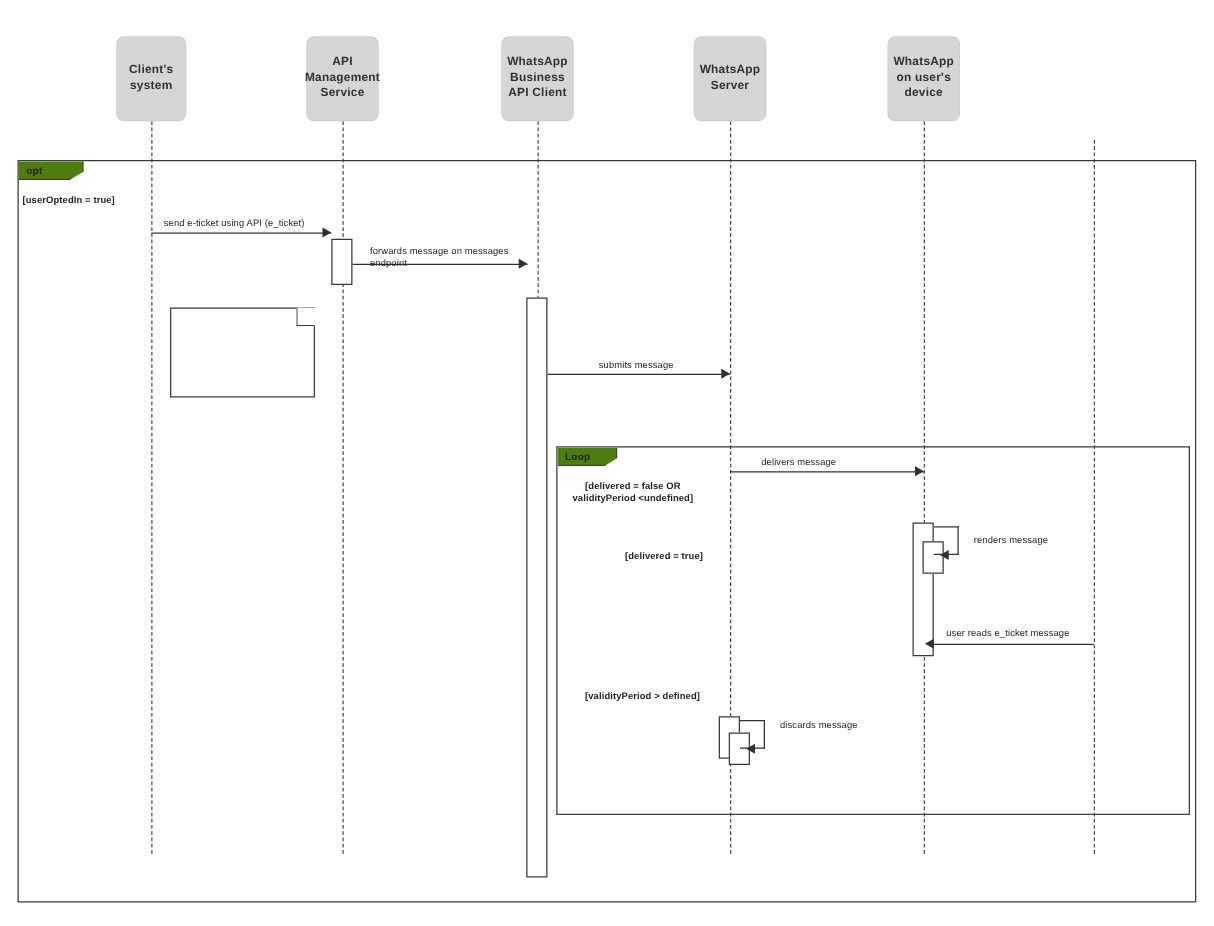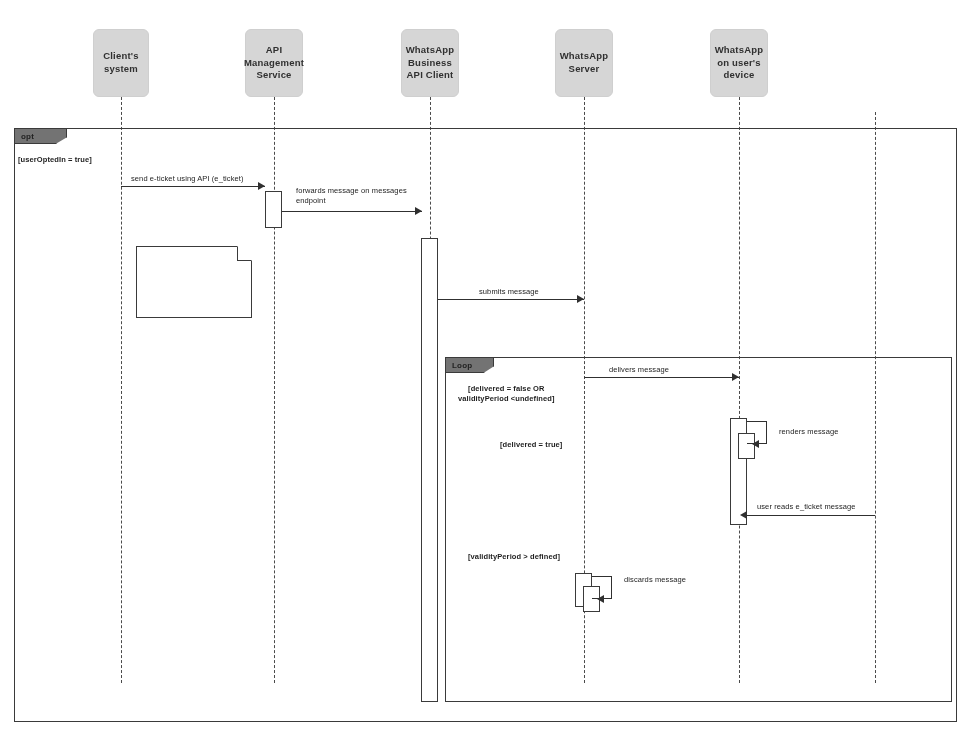--- a/index.html
+++ b/index.html
@@ -72,21 +72,21 @@
     position: absolute;
     border: 1px solid #3a3a3a;
     box-sizing: border-box;
     background: transparent;
   }
   .frame-tag {
     position: absolute;
     left: 0;
     top: 0;
     height: 15px;
-    background: #737373;
+    background: #4d7c0f;
     border-right: 1px solid #3a3a3a;
     border-bottom: 1px solid #3a3a3a;
     box-sizing: border-box;
     display: flex;
     align-items: center;
     padding: 0 12px 0 6px;
     font-size: 8px;
     font-weight: 700;
     color: #222;
     letter-spacing: .2px;
@@ -215,21 +215,21 @@
   </div>
 
 
   <div class="frame" style="left:14px; top:128px; width:943px; height:594px;">
     <div class="frame-tag" style="width:52px;">
       <span>opt</span>
     </div>
   </div>
   <div class="frame-guard" style="left: 18px; top: 155px; white-space: pre-line;">[userOptedIn = true]</div>
 
-  <div class="frame" style="left:445px; top:357px; width:507px; height:345px;">
+  <div class="frame" style="left:445px; top:357px; width:507px; height:295px;">
     <div class="frame-tag" style="width:48px;">
       <span>Loop</span>
     </div>
   </div>
   <div class="frame-guard" style="left: 458px; top: 384px; white-space: pre-line; text-align: center;">[delivered = false OR
 validityPeriod &lt;undefined]</div>
 
   <div class="frame-guard" style="left: 468px; top: 440px; white-space: pre-line; padding-left: 32px;">[delivered = true]</div>
 
   <div class="frame-guard" style="left: 468px; top: 552px; white-space: pre-line;">[validityPeriod &gt; defined]</div>
@@ -243,21 +243,21 @@
 
   <div class="activation" style="left:575px; top:573px; width:17px; height:34px;"></div>
   <div class="activation" style="left:583px; top:586px; width:17px; height:26px;"></div>
 
   <div class="msg-line" style="left:121px; top:186px; width:144px;"></div>
   <div class="arrow-head arrow-right" style="left:258px; top:182px;"></div>
   <div class="msg-label" style="left: 131px; top: 174px; white-space: pre-line;">send e-ticket using API (e_ticket)</div>
 
   <div class="msg-line" style="left:282px; top:211px; width:140px;"></div>
   <div class="arrow-head arrow-right" style="left:415px; top:207px;"></div>
-  <div class="msg-label" style="left: 296px; top: 186px; white-space: pre-line;">forwards message on messages
+  <div class="msg-label" style="left: 296px; top: 196px; white-space: pre-line;">forwards message on messages
 endpoint</div>
 
   <div class="msg-line" style="left:438px; top:299px; width:146px;"></div>
   <div class="arrow-head arrow-right" style="left:577px; top:295px;"></div>
   <div class="msg-label" style="left: 479px; top: 287px; white-space: pre-line;">submits message</div>
 
   <div class="msg-line" style="left:584px; top:377px; width:155px;"></div>
   <div class="arrow-head arrow-right" style="left:732px; top:373px;"></div>
   <div class="msg-label" style="left: 609px; top: 365px; white-space: pre-line;">delivers message</div>
 

